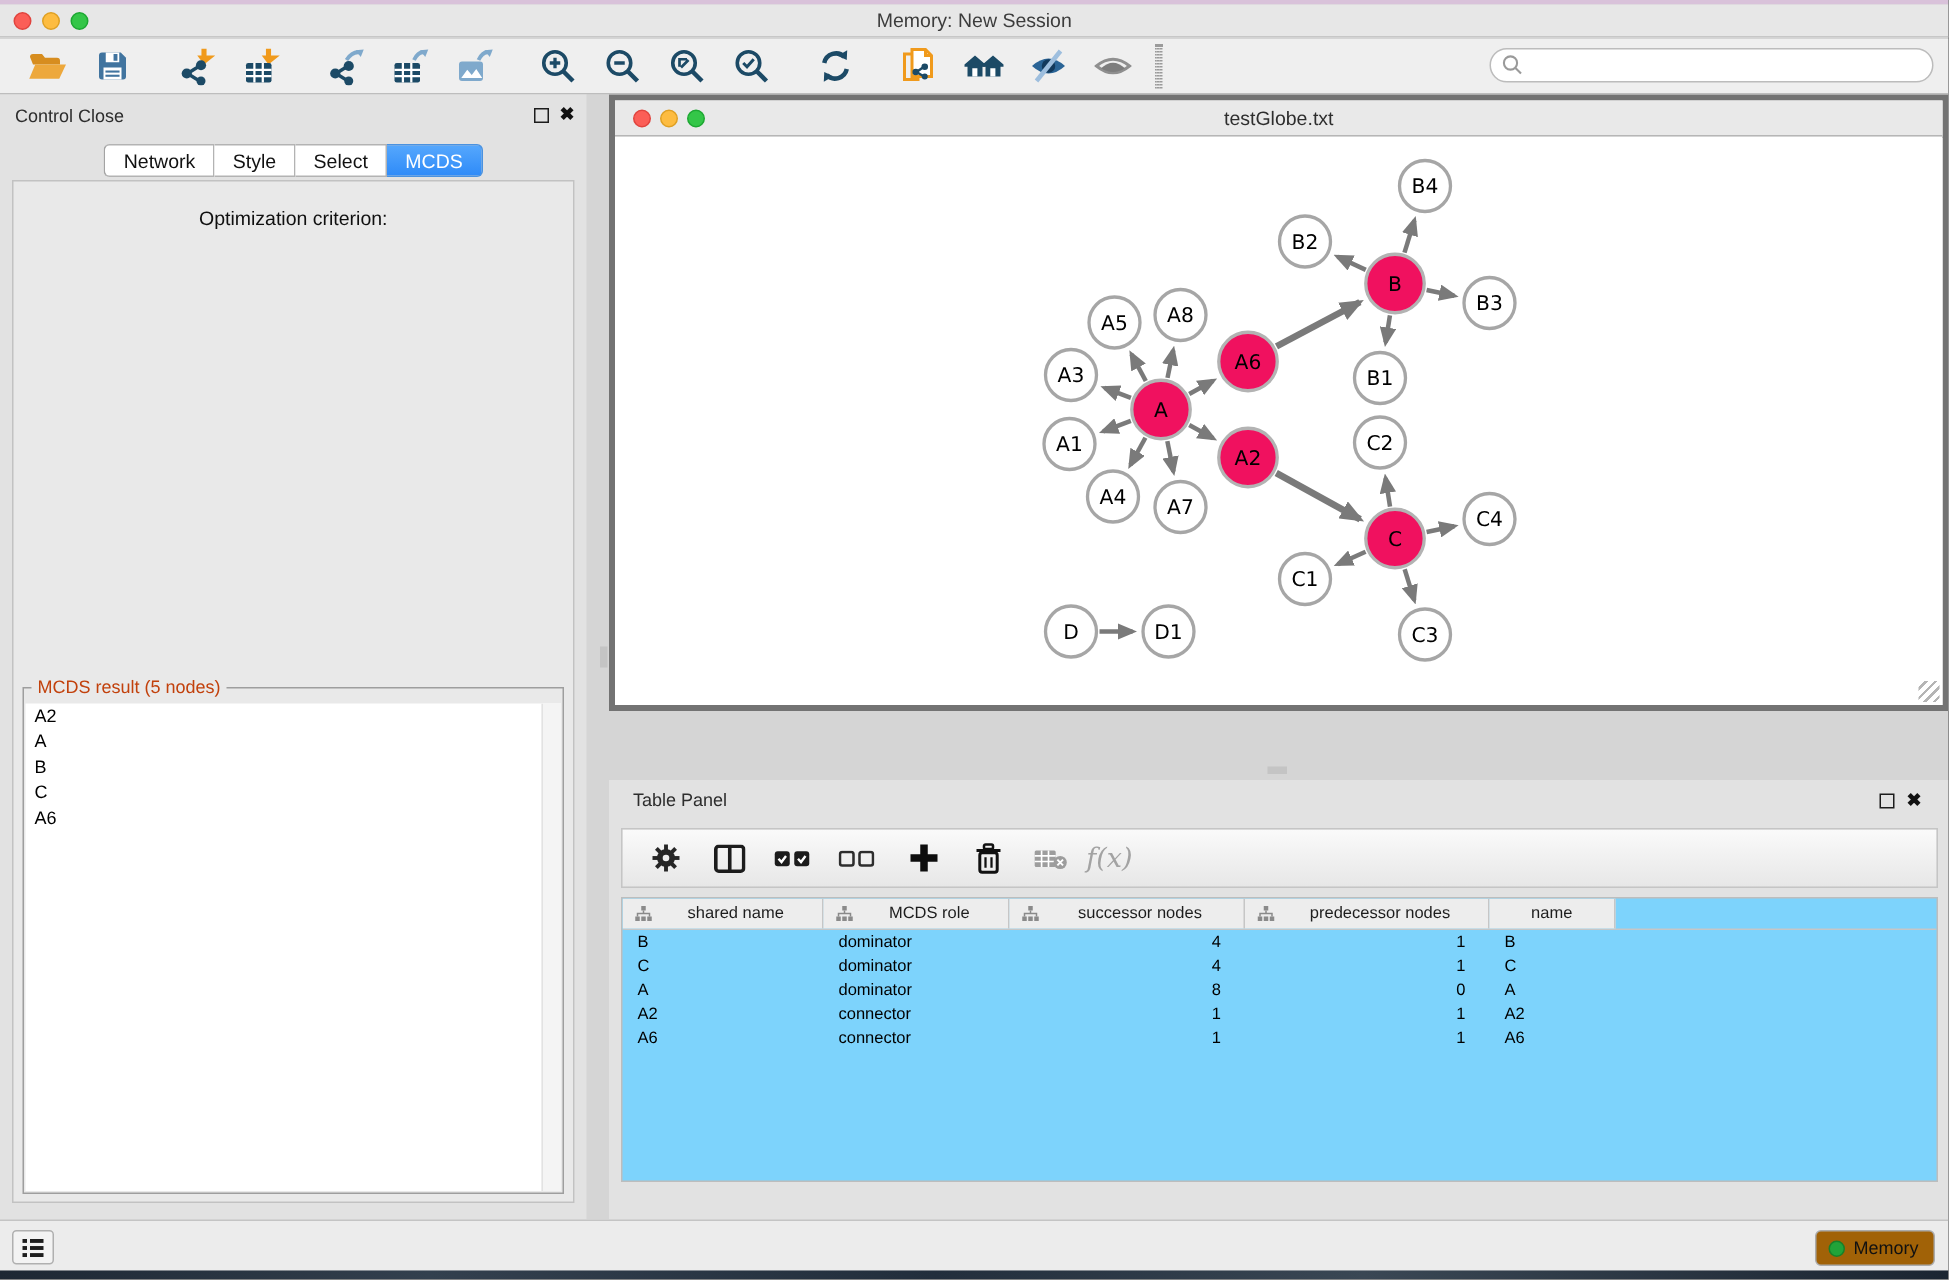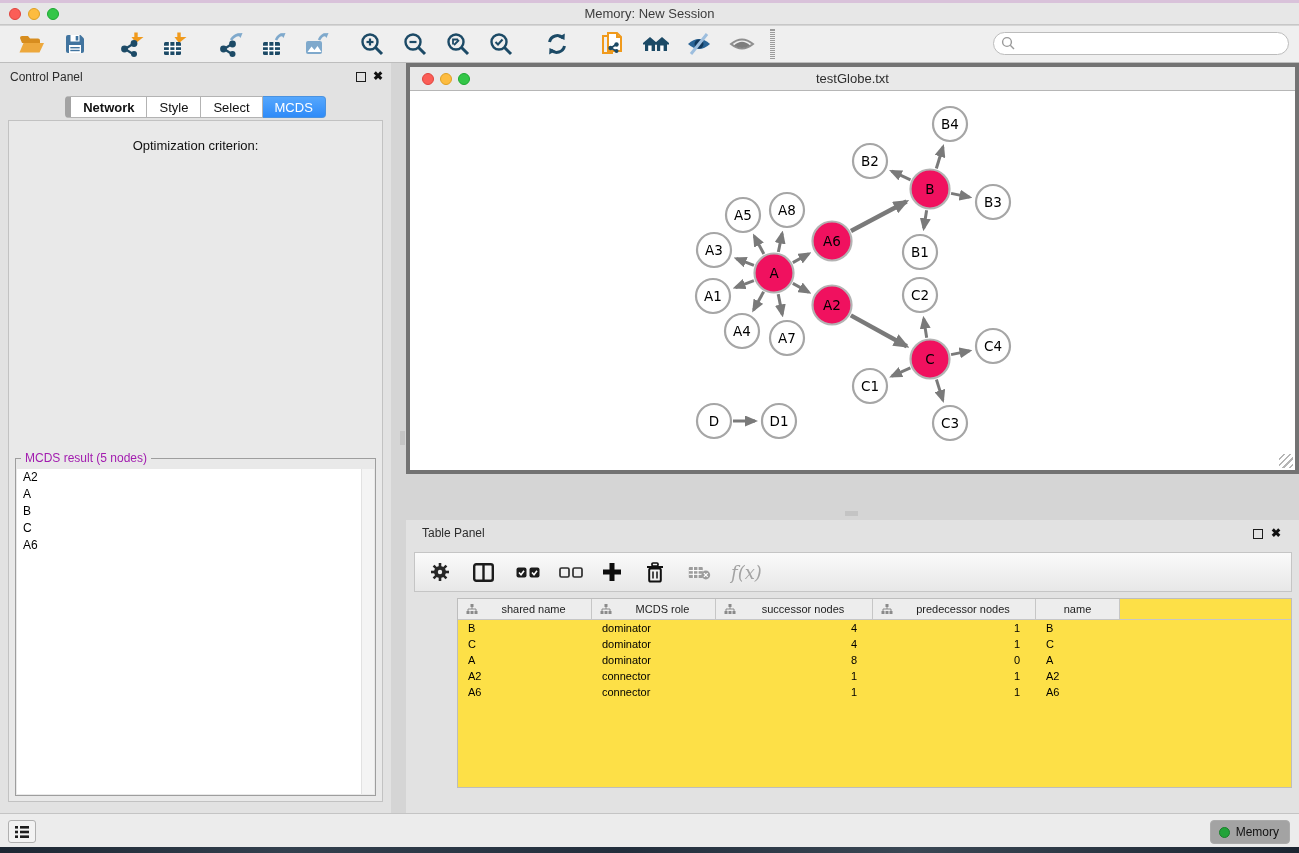--- a/index.html
+++ b/index.html
@@ -34,40 +34,40 @@
   
   .cp { position:absolute; left:0; top:63px; width:391px; height:750px; background:#e2e2e2; }
   .panel-head-label { position:absolute; left:10px; top:7px; font-size:12px; color:#2d2d2d; }
   .win-float { position:absolute; width:10px; height:10px; border:1.6px solid #1c1c1c; top:9px; }
   .win-close { position:absolute; top:5px; font-size:12px; font-weight:bold; color:#111; line-height:16px; }
   .cp .win-float { right:25px; } .cp .win-close { right:8px; }
   .tabs-row { display:flex; justify-content:center; position:absolute; left:0; right:0; z-index:3; }
   .cp .tabs-row { top:33px; }
   .tab { background:#fff; border:1px solid #b3b3b3; border-left:none; padding:0 12px; height:22px;
          line-height:21px; font-size:13px; color:#111; white-space:nowrap; }
-  .tab:first-child { border-left:6px solid #a3a3a3; border-radius:4px 0 0 4px;font-weight:bold; }
+  .tab:first-child { border-left:1px solid #a3a3a3; border-radius:4px 0 0 4px; }
   .tab:last-child { border-radius:0 4px 4px 0; }
   .tab.active { background:linear-gradient(#55a7fd,#2f8bf8); border-color:#4a92e0; color:#fff; }
   .cp-body { position:absolute; left:8px; top:57px; right:8px; bottom:11px; background:#e9e9e9;
              border:1px solid #c2c2c2; }
   .opt-label { margin-top:17px; text-align:center; font-size:13px; color:#101010; }
   .dropdown { position:relative; width:314px; height:23px; margin:8px auto 0; background:#fff;
               border:1px solid #ababab; border-radius:4px; font-size:13px; color:#111;
               line-height:21px; padding-left:8px; }
   .dd-stepper { position:absolute; right:0; top:0; bottom:0; width:19px;
                 background:linear-gradient(#6fb1fc,#2e86f8); border-radius:0 3px 3px 0;
                 display:flex; flex-direction:column; align-items:center; justify-content:center; gap:2px; }
   .dd-up    { width:0; height:0; border-left:4px solid transparent; border-right:4px solid transparent; border-bottom:5px solid #fff; }
   .dd-down  { width:0; height:0; border-left:4px solid transparent; border-right:4px solid transparent; border-top:5px solid #fff; }
   .btn-row { display:flex; justify-content:center; gap:14px; margin-top:11px; }
   .btn { height:23px; background:#fff; border:1px solid #aeaeae; border-radius:4px; font-size:13px;
          color:#111; padding:0 15px; font-family:"Liberation Sans",sans-serif; }
   .result-group { position:absolute; left:6px; right:6px; top:337px; bottom:5px; border:1px solid #9e9e9e; }
   .result-legend { position:absolute; top:-8px; left:5px; background:#e9e9e9; padding:0 4px;
-                   font-size:12px; color:#a21caf; }
+                   font-size:12px; color:#c2410c; }
   .result-list { position:absolute; left:1px; right:1px; top:10px; bottom:1px; background:#fff; overflow:hidden; }
   .result-track { position:absolute; right:0; top:0; bottom:0; width:13px; background:#f4f4f4; border-left:1px solid #e2e2e2; }
   .result-item { font-size:12px; color:#000; padding:1px 6px; line-height:15px; }
 
   
   .net-win { position:absolute; left:406px; top:63px; width:893px; height:411px;
              border:4px solid #737373; background:#fff; }
   .net-titlebar { position:absolute; top:0; left:0; right:0; height:24px; background:#e9e9e9;
                   border-bottom:1px solid #b6b6b6; }
   .net-titlebar .traffic { top:6px; left:12px; gap:6px; }
@@ -78,41 +78,41 @@
   .scroll-stub-left { position:absolute; left:400px; top:431px; width:5px; height:14px; background:#c4c4c4; }
   .scroll-stub-bottom { position:absolute; left:845px; top:511px; width:13px; height:5px; background:#c4c4c4; }
 
   
   .tp { position:absolute; left:406px; top:520px; width:893px; height:293px; background:#e2e2e2; }
   .tp .panel-head-label { left:16px; top:6px; }
   .tp .win-float { right:36px; } .tp .win-close { right:18px; }
   .tp-toolbar { position:absolute; left:8px; right:7px; top:32px; height:40px;
                 background:linear-gradient(#fafafa,#e7e7e7); border:1px solid #c5c5c5;
                 display:flex; align-items:center; gap:19px; padding-left:15px; }
-  .tp-btn { width:24px; height:24px; display:flex; align-items:center; justify-content:flex-start; }
+  .tp-btn { width:24px; height:24px; display:flex; align-items:center; justify-content:flex-end; }
   .fx-label { font-family:"DejaVu Serif",serif; font-style:italic; font-size:18px; color:#a3a3a3; }
-  .tp-table { position:absolute; left:8px; right:7px; top:78px; bottom:25px; background:#fde047;
-              border:1px solid #bdbdbd; overflow:hidden;margin-left:43px; }
+  .tp-table { position:absolute; left:8px; right:7px; top:78px; bottom:25px; background:#7dd3fc;
+              border:1px solid #bdbdbd; overflow:hidden; }
   .thead { display:flex; height:21px; border-bottom:1px solid #c6c6c6; }
   .th { background:#ededed; border-right:1px solid #c6c6c6; display:flex; align-items:center;
         font-size:11px; color:#1d1d1d; padding:0 4px; }
   .th .th-icon { margin:0 2px 0 4px; flex:0 0 auto; }
   .th .th-label { flex:1; text-align:center; }
   .trow { display:flex; height:16px; align-items:center; }
   .td { font-size:11px; color:#000; overflow:hidden; white-space:nowrap; }
   .td.left { padding-left:10px; text-align:left; }
   .td.right { padding-right:16px; text-align:right; }
   .tp .tabs-row { bottom:2px; top:auto; }
 
   
   .statusbar { position:absolute; left:0; top:813px; width:1299px; height:34px; background:#ececec;
                border-top:1px solid #c4c4c4; }
   .list-btn { position:absolute; left:8px; top:6px; width:28px; height:23px; background:#f3f3f3;
               border:1px solid #b0b0b0; border-radius:3px; display:flex; align-items:center; justify-content:center; }
-  .memory-btn { position:absolute; right:9px; top:6px; height:24px; background:#a3a3a3;
+  .memory-btn { position:absolute; right:9px; top:6px; height:24px; background:#a16207;
                 border:1px solid #ababab; border-radius:4px; display:flex; align-items:center;
                 gap:6px; padding:0 10px 0 8px; font-size:12px; color:#111; }
   .memory-dot { width:11px; height:11px; border-radius:50%; background:#21a339; border:1px solid #188029; }
   .desktop-strip { position:absolute; left:0; bottom:0; width:1299px; height:6px;
     background:linear-gradient(90deg,#1d2733,#33404e 22%,#222e3c 48%,#3a4754 70%,#1b2531); }
 </style>
 </head>
 <body>
 
 <div class="app">
@@ -296,21 +296,21 @@
       <input class="search-input" type="text" placeholder="" style="">
     </div>
   <div class="tb-sep"></div>
       <div class="tb-sep"></div>
       <div class="tb-sep"></div>
       <div class="tb-sep"></div>
       <div class="tb-sep"></div>
     </div>
 
   <div class="cp">
-    <div class="panel-head-label">Control Panel</div>
+    <div class="panel-head-label">Control Close</div>
     <div class="win-float"></div>
     <div class="win-close">✖</div>
     <div class="tabs-row" id="cp-tabs">
         <div class="tab">Network</div>
         <div class="tab">Style</div>
         <div class="tab">Select</div>
         <div class="tab active">MCDS</div>
       </div>
     <div class="cp-body">
       <div class="opt-label">Optimization criterion:</div>

